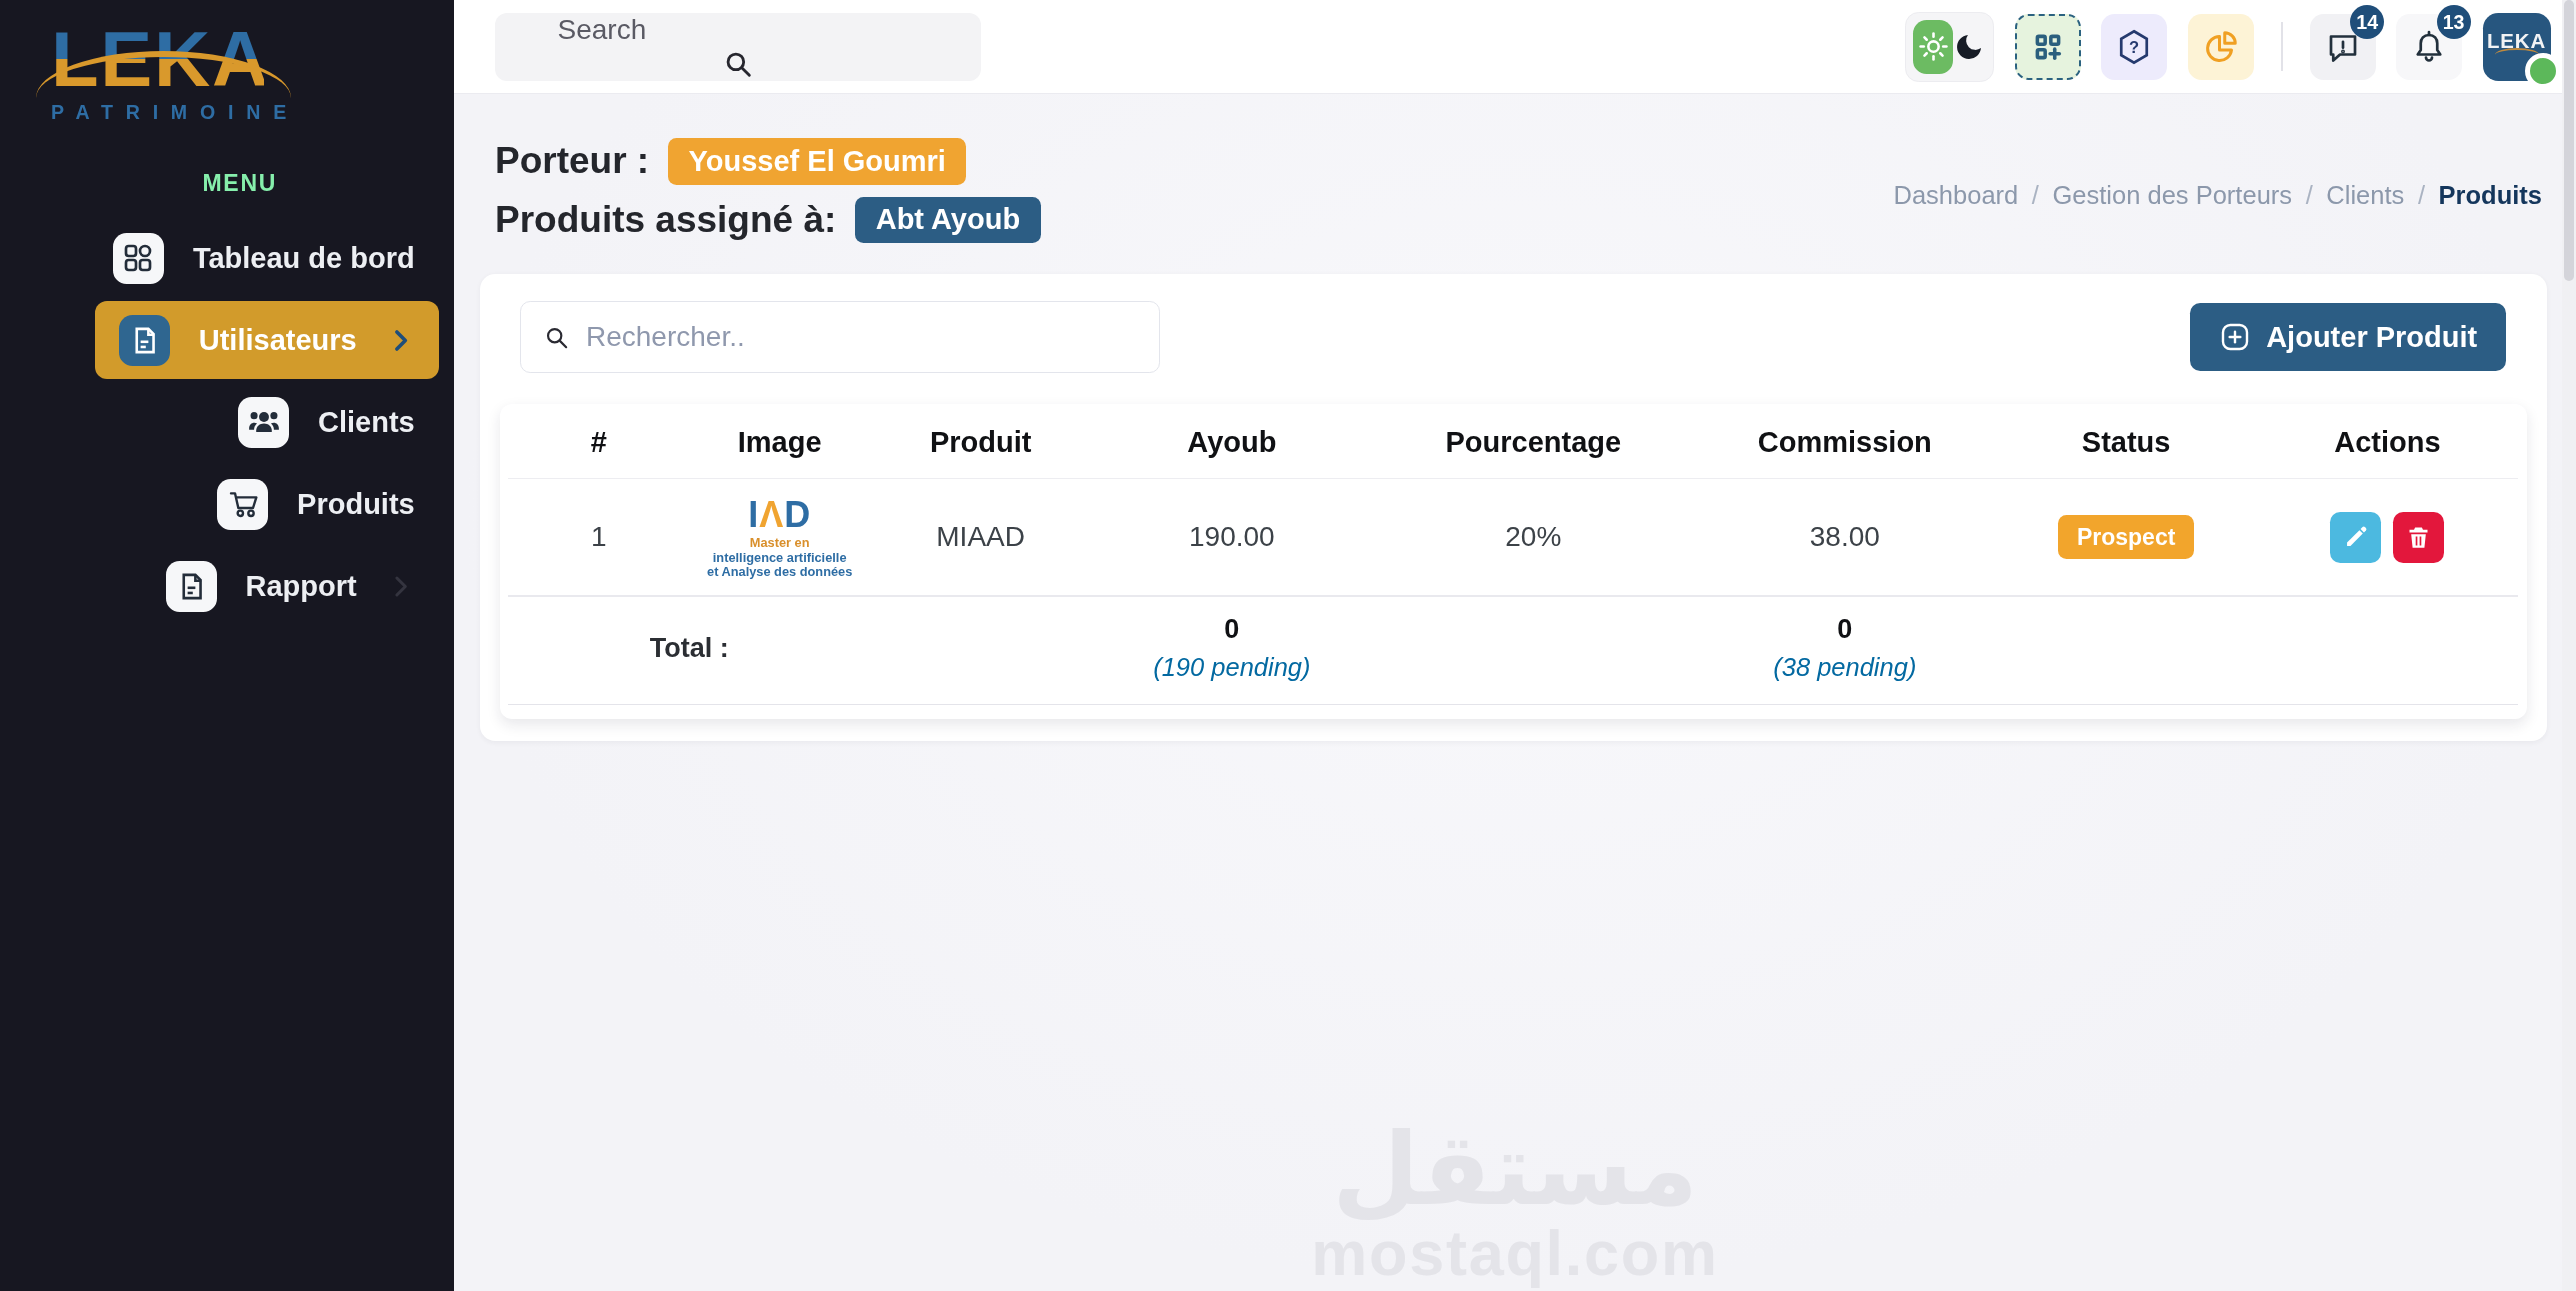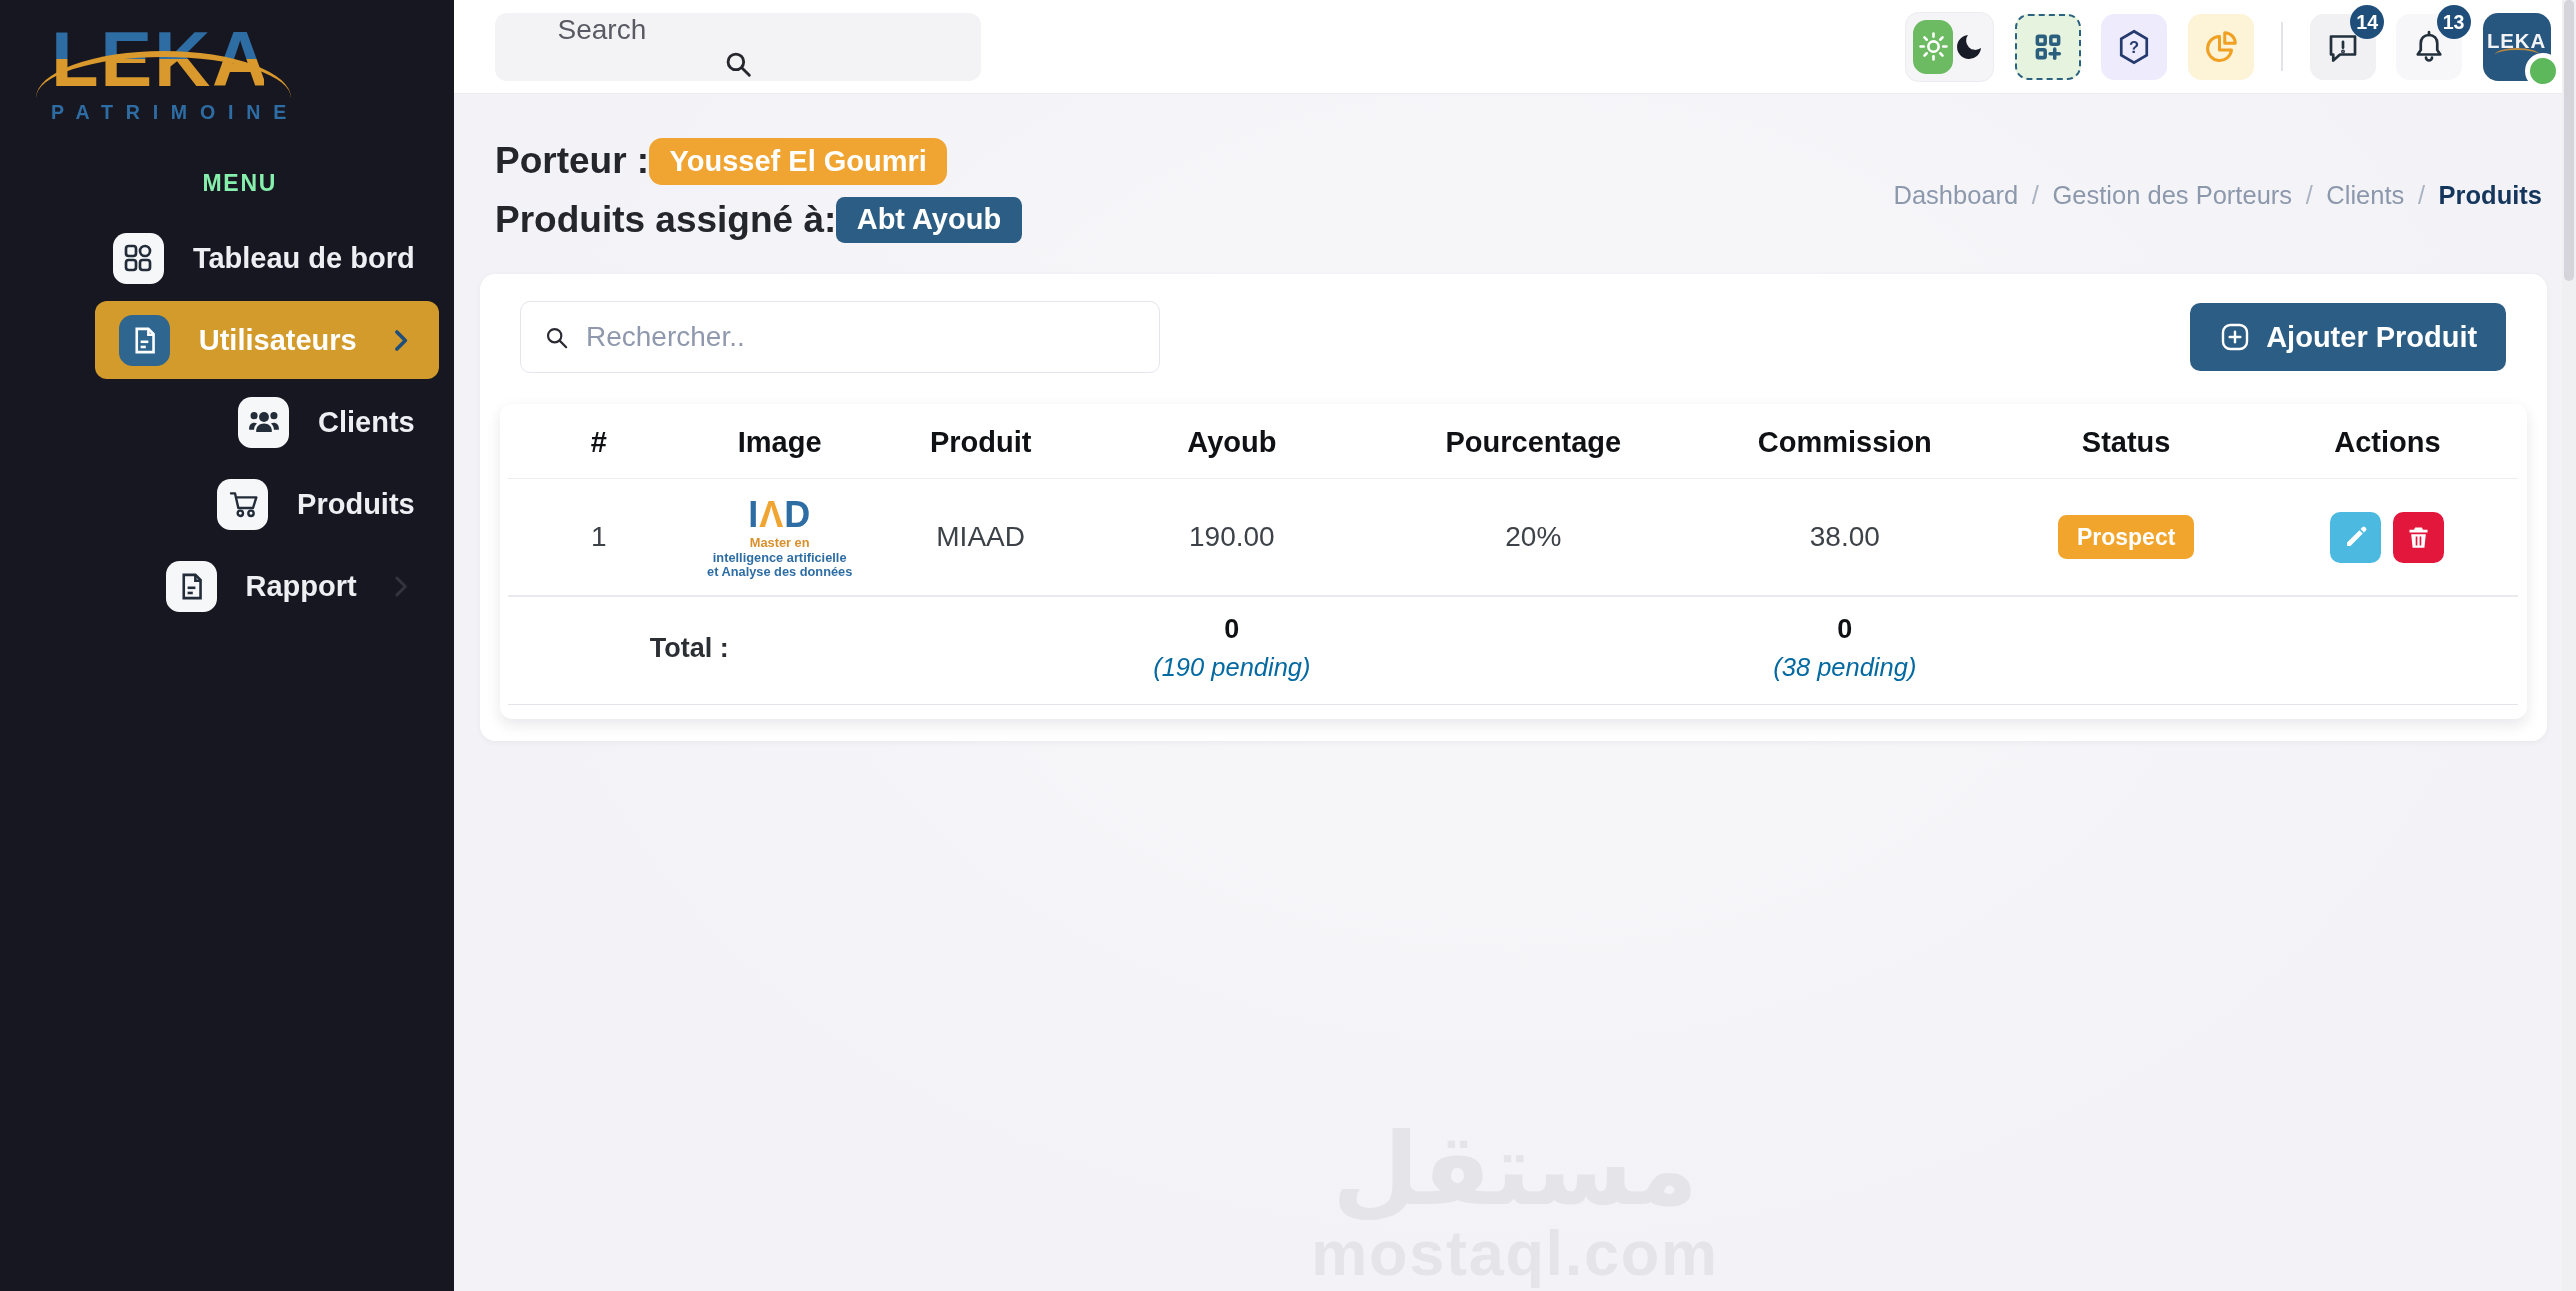--- a/index.html
+++ b/index.html
@@ -67,24 +67,24 @@
   .avatar { width:68px; height:68px; border-radius:15.3px; background:#27567f; position:relative;
     display:flex; flex-direction:column; align-items:center; justify-content:center; cursor:pointer; }
   .avatar .mini-logo { color:#f2f3f5; font-weight:800; font-size:20.4px; letter-spacing:0.9px; line-height:1; }
   .avatar .mini-arc { width:44px; height:13.6px; border-top:2.6px solid #c08a3e; border-radius:50%; margin-top:-3.4px; }
   .online-dot { position:absolute; right:-10.2px; bottom:-8.5px; width:36px; height:36px;
     border-radius:50%; background:#5cb85a; border:5.1px solid #ffffff; }
 
   
   .page-head { display:flex; padding:44px 34px 0 41px; }
   .titles { display:flex; flex-direction:column; gap:12px; }
-  .title-line { display:flex; align-items:center; }
+  .title-line { display:flex; align-items:center; gap:19px; }
   .title-line .t { font-size:37px; font-weight:800; color:#24262c; }
   .pill { border-radius:8.5px; padding:6.8px 20.4px; font-size:29px; font-weight:700; color:#fff; }
-  .pill.orange { background:#f0a431;border-radius:13px; }
+  .pill.orange { background:#f0a431; }
   .pill.navy { background:#2c5d84; }
   .breadcrumb { margin-left:auto; display:flex; align-items:center; gap:13.6px;
     font-size:25.5px; color:#8c98ab; padding-top:10.2px; white-space:nowrap; }
   .breadcrumb .sep { color:#aab3c2; }
   .breadcrumb .crumb { cursor:pointer; }
   .breadcrumb .crumb.current { color:#14365c; font-weight:700; cursor:default; }
 
   
   .card { margin:31px 29px 0 25.5px; background:#ffffff; border-radius:15.3px;
     box-shadow:0 1.7px 5.1px rgba(30,30,60,0.05); padding:27px 20.4px 22px 20.4px; }

